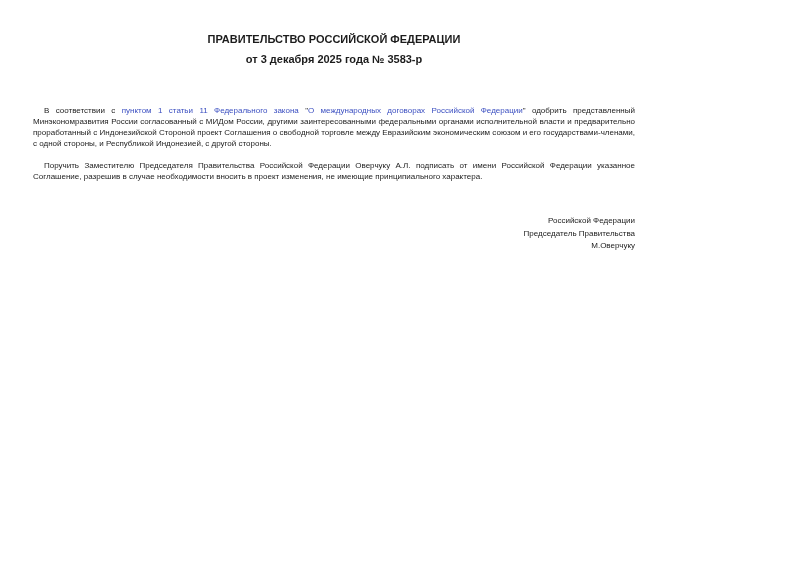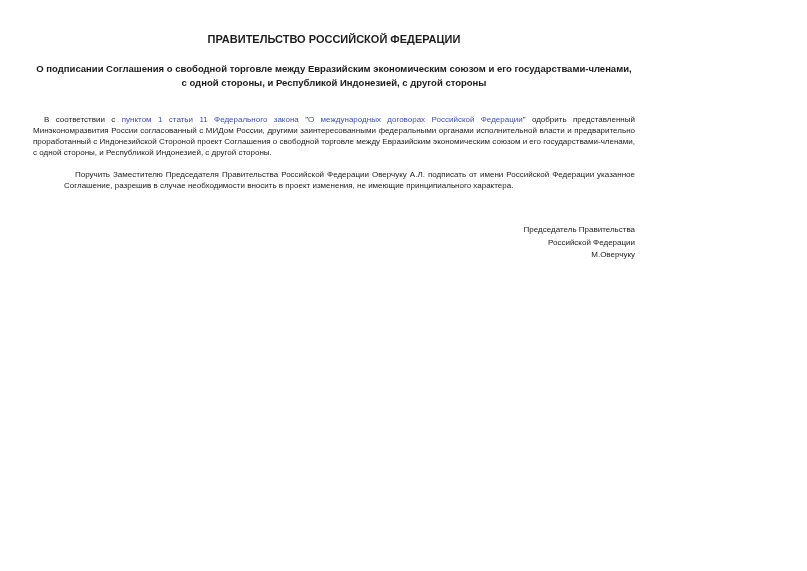--- a/index.html
+++ b/index.html
@@ -37,49 +37,49 @@
     color: #1c1c1c;
   }
   .body-par {
     margin: 0;
     text-align: justify;
     font-size: 8px;
     line-height: 11px;
     text-indent: 11px;
     color: #1c1c1c;
   }
-  .par1 { margin-top: 24px; }
-  .par2 { margin-top: 11px; margin-left: 31px; }
+  .par1 { margin-top: 40px; }
+  .par2 { margin-top: 11px; }
   .doc-link {
     color: #3b4fc1;
     text-decoration: none;
     cursor: pointer;
   }
   .signature {
     margin-top: 33px;
     text-align: right;
     font-size: 8px;
     line-height: 12.5px;
     color: #1c1c1c;
   }
 </style>
 </head>
 <body>
 
 <div class="page">
 
   <div class="doc-header">
     <div class="hline">ПРАВИТЕЛЬСТВО РОССИЙСКОЙ ФЕДЕРАЦИИ</div>
+    <div class="hline">от 3 декабря 2025 года № 3583-р</div>
   </div>
 
-  <h1 class="doc-title">О подписании Соглашения о свободной торговле между Евразийским экономическим союзом и его государствами-членами, с одной стороны, и Республикой Индонезией, с другой стороны</h1>
 
   <p class="body-par par1"><span>В соответствии с </span><a class="doc-link">пунктом 1 статьи 11 Федерального закона</a><span> "</span><a class="doc-link">О международных договорах Российской Федерации</a><span>" одобрить представленный Минэкономразвития России согласованный с МИДом России, другими заинтересованными федеральными органами исполнительной власти и предварительно проработанный с Индонезийской Стороной проект Соглашения о свободной торговле между Евразийским экономическим союзом и его государствами-членами, с одной стороны, и Республикой Индонезией, с другой стороны.</span></p>
 
   <p class="body-par par2">Поручить Заместителю Председателя Правительства Российской Федерации Оверчуку А.Л. подписать от имени Российской Федерации указанное Соглашение, разрешив в случае необходимости вносить в проект изменения, не имеющие принципиального характера.</p>
 
   <div class="signature">
+    <div>Российской Федерации</div>
     <div>Председатель Правительства</div>
-    <div>Российской Федерации</div>
     <div>М.Оверчуку</div>
   </div>
 
 </div>
 
 </body></html>

